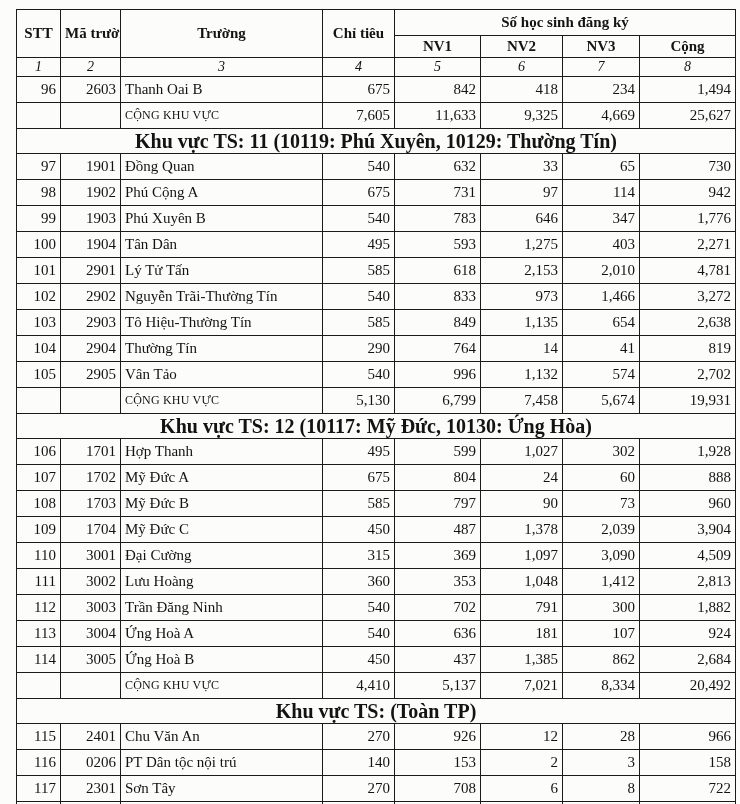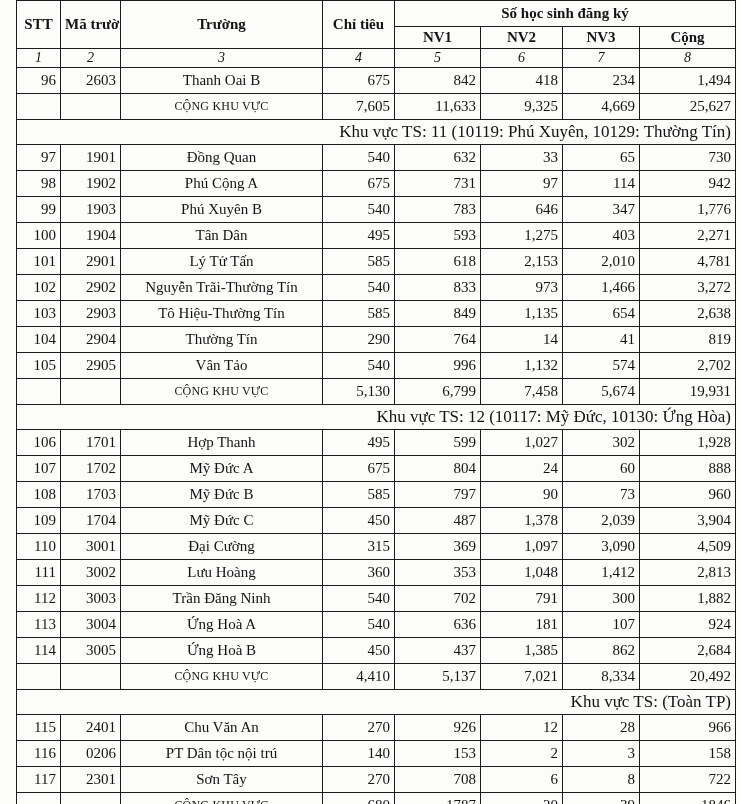--- a/index.html
+++ b/index.html
@@ -7,21 +7,21 @@
     padding: 0;
     width: 740px;
     height: 804px;
     background: #fcfcfa;
     overflow: hidden;
   }
   .page {
     box-sizing: border-box;
     width: 740px;
     height: 804px;
-    padding: 0 5px 6px 16px;
+    padding: 9px 5px 6px 16px;
     font-family: "Liberation Serif", "DejaVu Serif", serif;
     color: #131313;
   }
   table.reg {
     border-collapse: collapse;
     width: 719px;
     table-layout: fixed;
   }
   table.reg th,
   table.reg td {
@@ -44,27 +44,27 @@
   
   tr.idx td {
     height: 18px;
     text-align: center;
     font-style: italic;
     font-size: 14px;
   }
   
   tbody td { height: 25px; }
   .c-center { text-align: right; }
-  .c-name   { text-align: center; padding-left: 5px; font-size: 15.5px; }
+  .c-name   { text-align: left; padding-left: 5px; font-size: 15.5px; }
   .c-num    { text-align: right; padding-right: 6px; }
   tr.section-row td {
     height: 24px;
-    text-align: right;
-    font-weight: normal;
-    font-size: 17px;
+    text-align: center;
+    font-weight: bold;
+    font-size: 20px;
   }
   tr.region-total-row td.c-name {
     font-size: 12px;
     letter-spacing: 0.2px;
   }
 </style>
 </head>
 <body>
 
 <div class="page">

